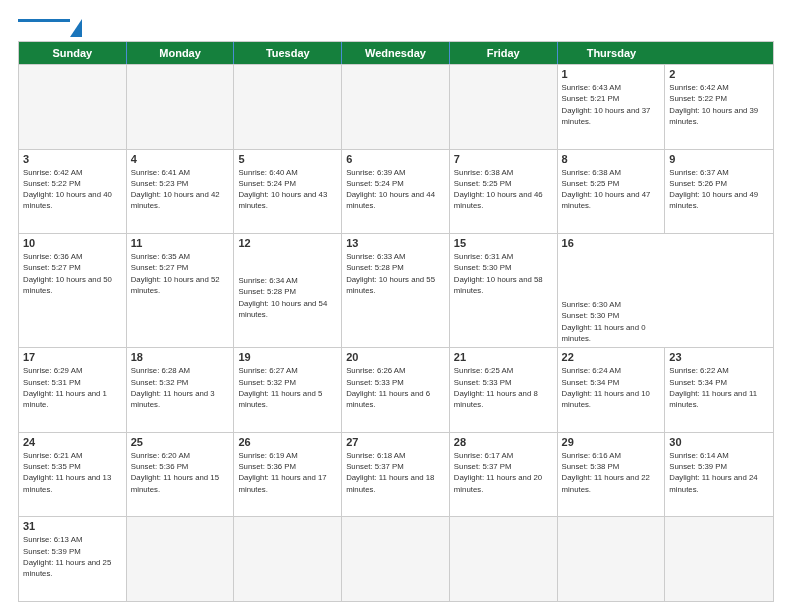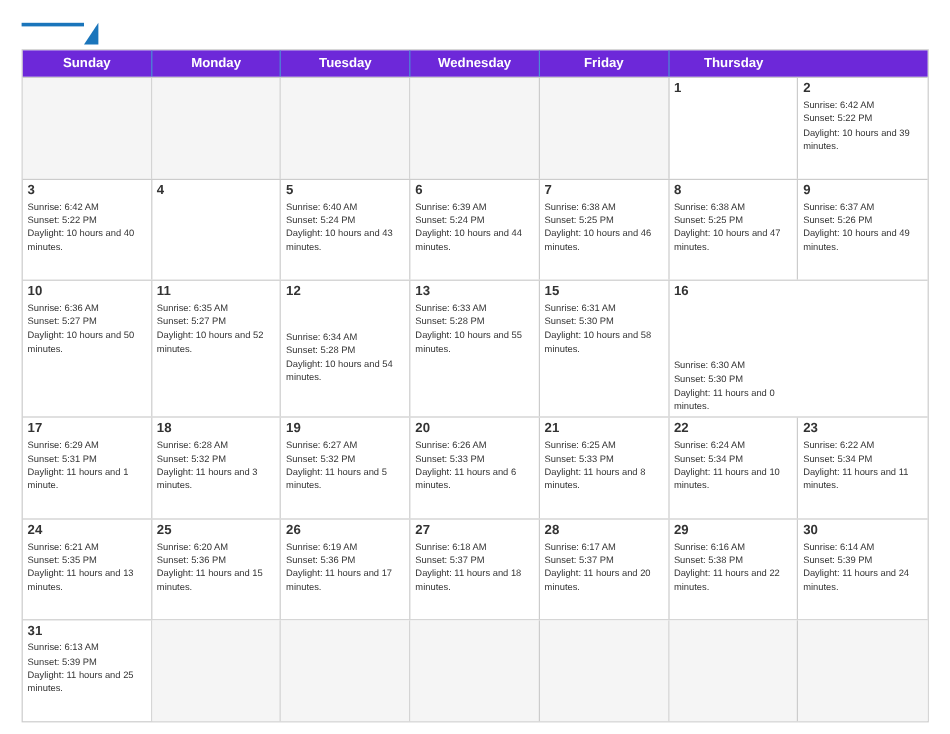--- a/index.html
+++ b/index.html
@@ -50,21 +50,21 @@
     }
     .calendar {
       flex: 1;
       display: flex;
       flex-direction: column;
       border: 1px solid #ccc;
     }
     .cal-header {
       display: grid;
       grid-template-columns: repeat(7, 1fr);
-      background: #6d28d9;
+      background: #15803d;
     }
     .cal-header-cell {
       color: #fff;
       font-size: 11px;
       font-weight: bold;
       padding: 5px 4px;
       text-align: center;
       border-right: 1px solid #4a8dd5;
     }
     .cal-header-cell:last-child { border-right: none; }
@@ -135,37 +135,43 @@
       </div>
     <div class="cal-body">
     <div class="cal-row">
           <div class="cal-cell empty"></div>
           <div class="cal-cell empty"></div>
           <div class="cal-cell empty"></div>
           <div class="cal-cell empty"></div>
           <div class="cal-cell empty"></div>
           <div class="cal-cell">
             <div class="day-number">1</div>
+            <div class="day-info" style="white-space: pre-line;">Sunrise: 6:43 AM
+Sunset: 5:21 PM
+Daylight: 10 hours and 37 minutes.</div>
           </div>
           <div class="cal-cell">
             <div class="day-number">2</div>
             <div class="day-info" style="white-space: pre-line;">Sunrise: 6:42 AM
 Sunset: 5:22 PM
 Daylight: 10 hours and 39 minutes.</div>
           </div>
         </div>
         <div class="cal-row">
           <div class="cal-cell">
             <div class="day-number">3</div>
             <div class="day-info" style="white-space: pre-line;">Sunrise: 6:42 AM
 Sunset: 5:22 PM
 Daylight: 10 hours and 40 minutes.</div>
           </div>
           <div class="cal-cell">
             <div class="day-number">4</div>
+            <div class="day-info" style="white-space: pre-line;">Sunrise: 6:41 AM
+Sunset: 5:23 PM
+Daylight: 10 hours and 42 minutes.</div>
           </div>
           <div class="cal-cell">
             <div class="day-number">5</div>
             <div class="day-info" style="white-space: pre-line;">Sunrise: 6:40 AM
 Sunset: 5:24 PM
 Daylight: 10 hours and 43 minutes.</div>
           </div>
           <div class="cal-cell">
             <div class="day-number">6</div>
             <div class="day-info" style="white-space: pre-line;">Sunrise: 6:39 AM

